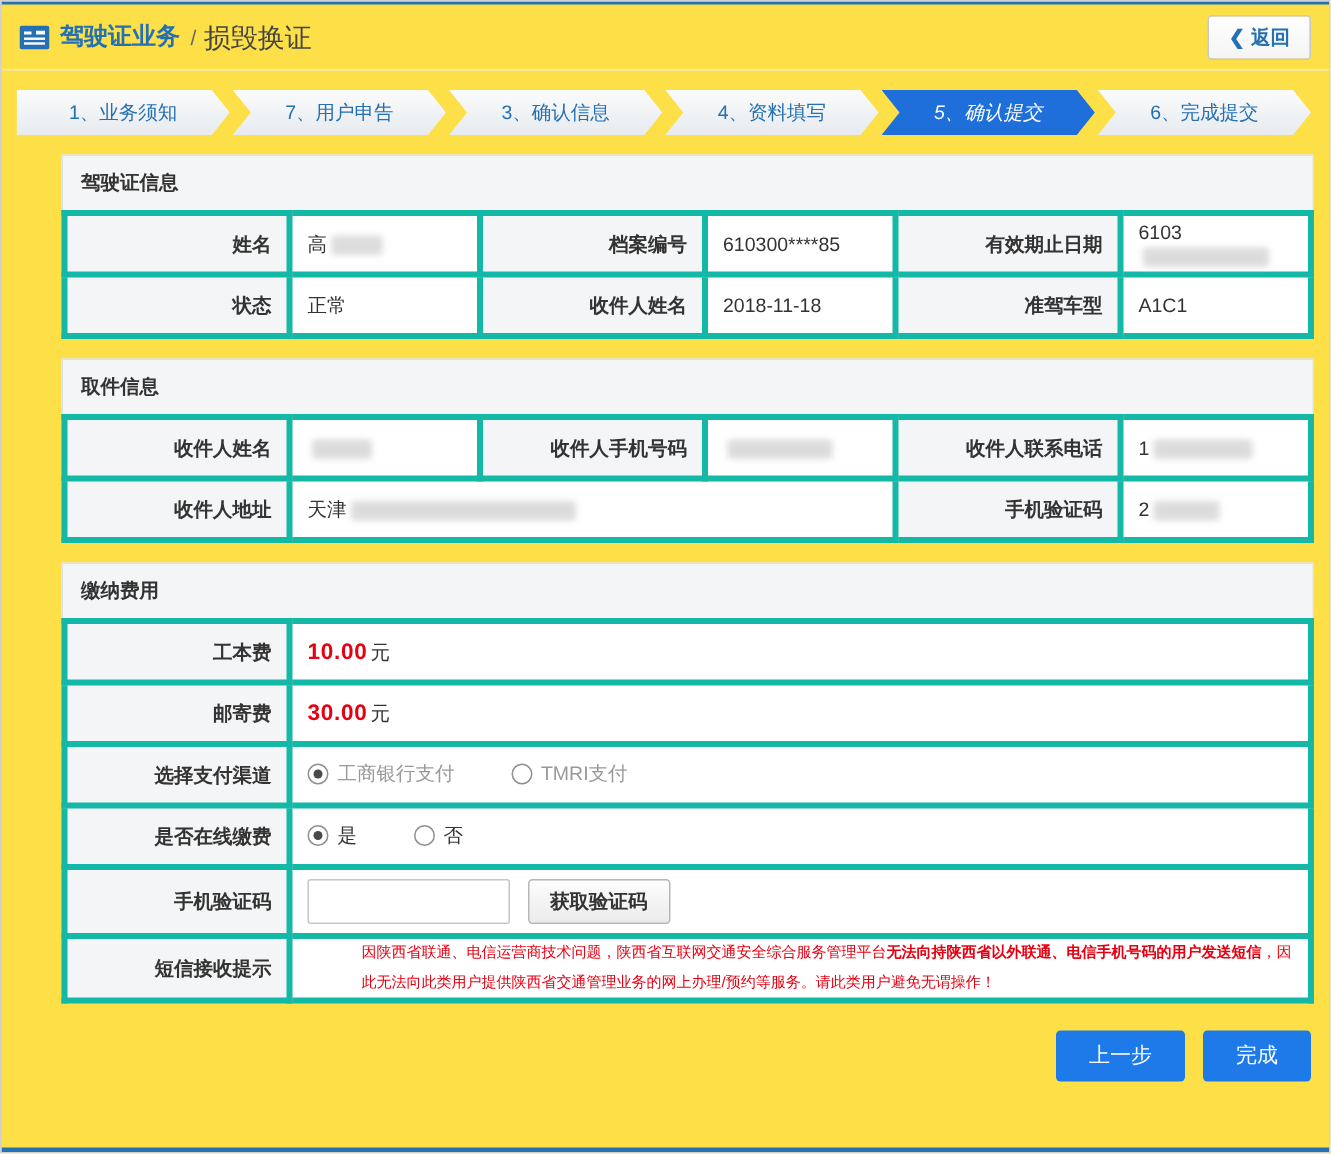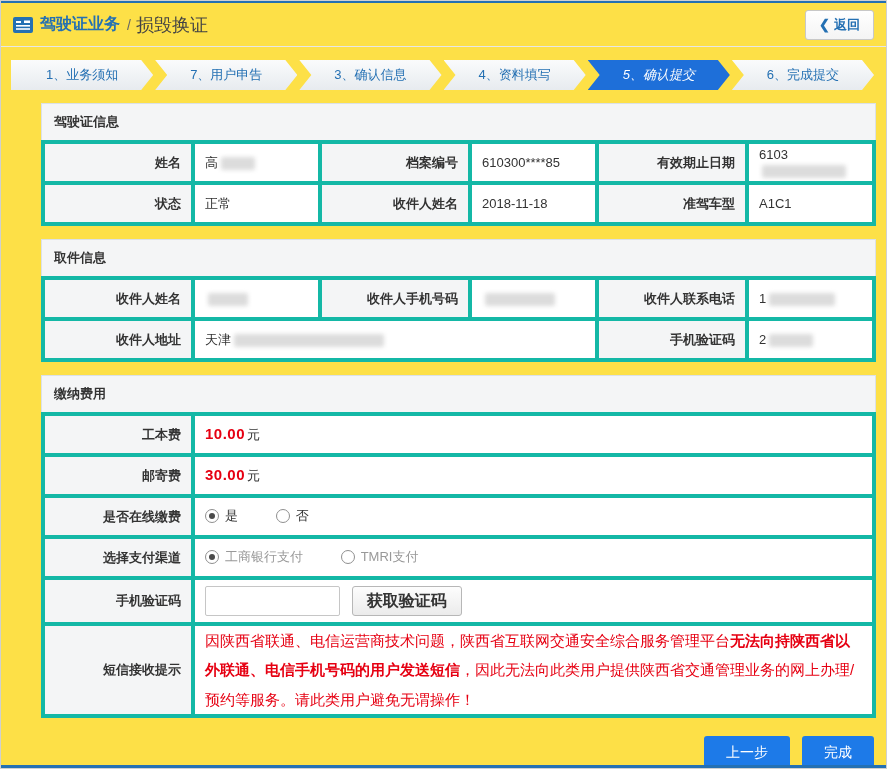--- a/index.html
+++ b/index.html
@@ -64,24 +64,24 @@
   .radio { width:14px; height:14px; border:1px solid #8f8f8f; border-radius:50%; background:#fff;
            display:inline-block; margin-right:6px; position:relative; flex:0 0 auto; }
   .radio.checked::after { content:""; position:absolute; left:3px; top:3px; width:6px; height:6px;
                           border-radius:50%; background:#4a4a4a; }
   .opt-gray { color:#999; }
 
   .code-input { width:135px; height:30px; border:1px solid #c6c6c6; border-radius:2px;
                 padding:0 6px; font-size:13px; vertical-align:middle; }
   .code-btn { height:30px; margin-left:8px; padding:0 14px; vertical-align:middle; cursor:pointer;
               background:linear-gradient(#fdfdfd,#ebebeb); border:1px solid #b7b7b7; border-radius:3px;
-              font-size:16px; font-weight:bold; color:#333; }
+              font-size:13px; font-weight:bold; color:#333; }
 
   td.notice-cell { height:86px; padding:12px 14px; }
-  .notice { color:#e60012; font-size:15px; line-height:1.95; }
+  .notice { color:#e60012; font-size:10px; line-height:1.95;margin-left:36px; }
   .notice b { font-weight:bold; }
 
   
   .footer { display:flex; justify-content:flex-end; gap:12px; margin:18px 12px 0 0; }
   .btn-primary { background:#1d7ae8; color:#fff; border:none; border-radius:3px;
                  padding:8px 22px; font-size:14px; cursor:pointer; }
 </style>
 </head>
 <body>
 
@@ -190,42 +190,42 @@
           <span class="fee">10.00</span><span class="fee-unit">元</span>
         </td>
       </tr>
       <tr>
         <td class="lbl fee-row">邮寄费</td>
         <td class="val fee-row">
           <span class="fee">30.00</span><span class="fee-unit">元</span>
         </td>
       </tr>
       <tr>
+        <td class="lbl">选择支付渠道</td>
+        <td class="val">
+          <label class="radio-opt">
+            <span class="radio checked"></span>
+            <span class="opt-gray">工商银行支付</span>
+          </label>
+          <label class="radio-opt">
+            <span class="radio"></span>
+            <span class="opt-gray">TMRI支付</span>
+          </label>
+        </td>
+      </tr>
+      <tr>
         <td class="lbl">是否在线缴费</td>
         <td class="val">
           <label class="radio-opt">
             <span class="radio checked"></span>
             <span>是</span>
           </label>
           <label class="radio-opt">
             <span class="radio"></span>
             <span>否</span>
-          </label>
-        </td>
-      </tr>
-      <tr>
-        <td class="lbl">选择支付渠道</td>
-        <td class="val">
-          <label class="radio-opt">
-            <span class="radio checked"></span>
-            <span class="opt-gray">工商银行支付</span>
-          </label>
-          <label class="radio-opt">
-            <span class="radio"></span>
-            <span class="opt-gray">TMRI支付</span>
           </label>
         </td>
       </tr>
       <tr>
         <td class="lbl" style="height:46px">手机验证码</td>
         <td class="val" style="height:46px">
           <input class="code-input" type="text" style="">
           <button class="code-btn">获取验证码</button>
         </td>
       </tr>

